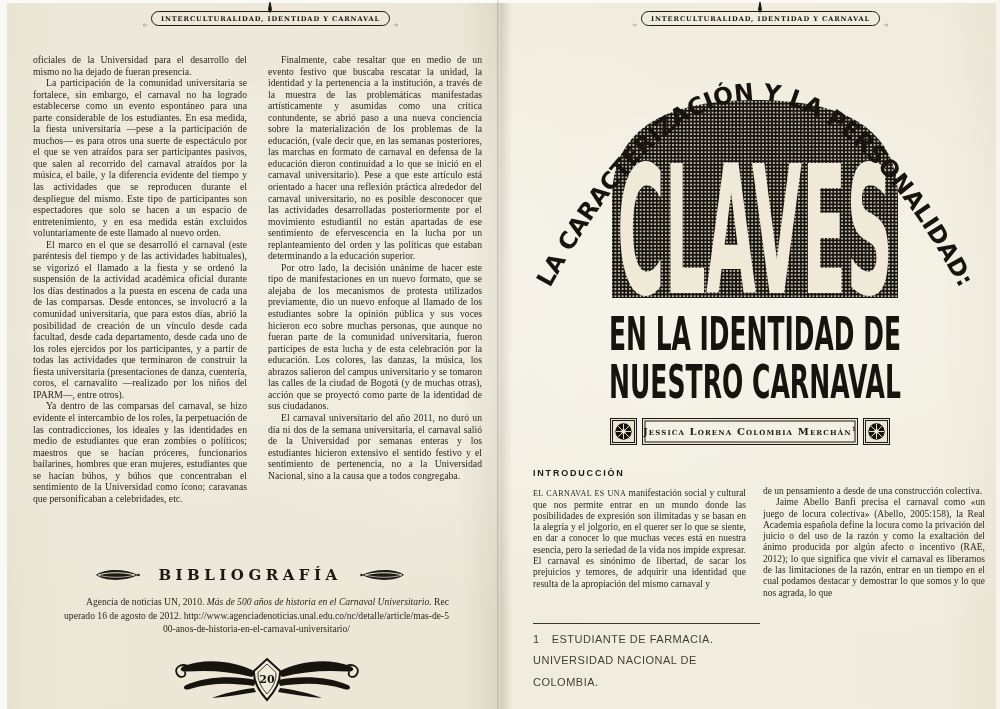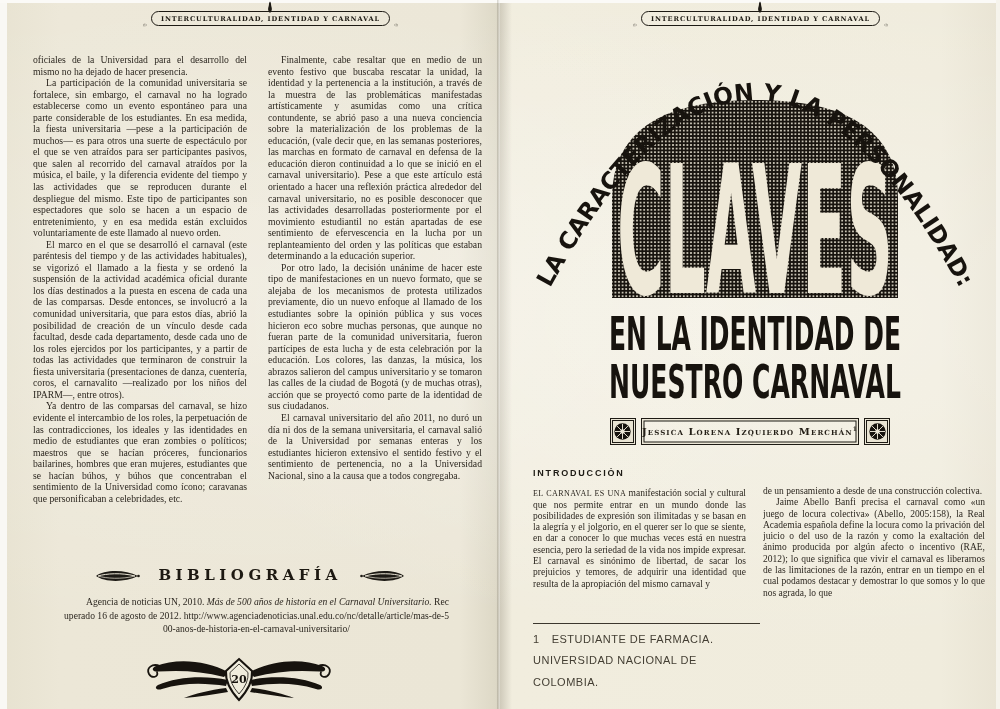--- a/index.html
+++ b/index.html
@@ -31,21 +31,21 @@
   .col p{margin:0;}
   .col p.ind{text-indent:13px;}
   .left-col{font-size:9.7px;line-height:11.55px;}
   .right-col{font-size:9.5px;line-height:11.3px;}
   .run-italic{font-style:italic;}
   .run-lead{text-transform:uppercase;font-size:85%;letter-spacing:.4px;}
   .run-sup{vertical-align:super;font-size:60%;}
 
   
   .bib{position:absolute;left:30px;top:566px;width:440px;}
-  .bib-head-row{display:flex;align-items:flex-end;justify-content:center;gap:18px;}
+  .bib-head-row{display:flex;align-items:center;justify-content:center;gap:18px;}
   .bib-heading{font-family:"DejaVu Serif",serif;font-weight:bold;font-size:15px;
     letter-spacing:4.5px;color:#1d1912;white-space:nowrap;}
   .bib-entry{margin-top:11px;padding:0 20px 0 33px;text-indent:22px;
     font-size:9.6px;line-height:13.5px;text-align:center;color:#2c2720;word-break:break-all;}
 
   
   .intro-head{font-family:Liberation Sans, sans-serif;font-weight:bold;
     font-size:9px;letter-spacing:1.8px;color:#1d1a14;margin:0 0 9px 0;}
   .footnote{position:absolute;left:533px;top:623px;width:227px;border-top:1.2px solid #3c372d;
     padding-top:5px;font-family:"Liberation Sans","DejaVu Sans",sans-serif;
@@ -92,21 +92,21 @@
     <svg width="28" height="28" viewBox="0 0 30 30" style="transform:scaleX(-1);">
       <g fill="none" stroke="#1d1a14" stroke-width="1.6" stroke-linecap="round">
         <path d="M29,15 C17,3 5,5 3,11 C2,16 8,19 11,15 C13,12 10,9 7,11"></path>
         <path d="M29,15 C17,27 5,25 3,19"></path>
       </g>
       <circle cx="6" cy="23" r="1.4" fill="#1d1a14"></circle>
     </svg>
   </div>
 
   <div class="col left-col" style="left:33px;top:54px;width:214px;height:508px;">
-      <p><span>oficiales de la Universidad para el desarrollo del mismo no ha dejado de hacer presencia.</span></p>
+      <p><span>oficiales de la Universidad para el desarrollo del mismo no ha dejado de fueran presencia.</span></p>
       <p class="ind"><span>La participación de la comunidad universitaria se fortalece, sin embargo, el carnaval no ha logrado establecerse como un evento espontáneo para una parte considerable de los estudiantes. En esa medida, la fiesta universitaria —pese a la participación de muchos— es para otros una suerte de espectáculo por el que se ven atraídos para ser participantes pasivos, que salen al recorrido del carnaval atraídos por la música, el baile, y la diferencia evidente del tiempo y las actividades que se reproducen durante el despliegue del mismo. Este tipo de participantes son espectadores que solo se hacen a un espacio de entretenimiento, y en esa medida están excluidos voluntariamente de este llamado al nuevo orden.</span></p>
       <p class="ind"><span>El marco en el que se desarrolló el carnaval (este paréntesis del tiempo y de las actividades habituales), se vigorizó el llamado a la fiesta y se ordenó la suspensión de la actividad académica oficial durante los días destinados a la puesta en escena de cada una de las comparsas. Desde entonces, se involucró a la comunidad universitaria, que para estos días, abrió la posibilidad de creación de un vínculo desde cada facultad, desde cada departamento, desde cada uno de los roles ejercidos por los participantes, y a partir de todas las actividades que terminaron de construir la fiesta universitaria (presentaciones de danza, cuentería, coros, el carnavalito —realizado por los niños del IPARM—, entre otros).</span></p>
       <p class="ind"><span>Ya dentro de las comparsas del carnaval, se hizo evidente el intercambio de los roles, la perpetuación de las contradicciones, los ideales y las identidades en medio de estudiantes que eran zombies o políticos; maestros que se hacían próceres, funcionarios bailarines, hombres que eran mujeres, estudiantes que se hacían búhos, y búhos que concentraban el sentimiento de la Universidad como ícono; caravanas que personificaban a celebridades, etc.</span></p>
     </div>
   <div class="col left-col" style="left:268px;top:54px;width:214px;height:508px;">
       <p class="ind"><span>Finalmente, cabe resaltar que en medio de un evento festivo que buscaba rescatar la unidad, la identidad y la pertenencia a la institución, a través de la muestra de las problemáticas manifestadas artísticamente y asumidas como una crítica contundente, se abrió paso a una nueva conciencia sobre la materialización de los problemas de la educación, (vale decir que, en las semanas posteriores, las marchas en formato de carnaval en defensa de la educación dieron continuidad a lo que se inició en el carnaval universitario). Pese a que este artículo está orientado a hacer una reflexión práctica alrededor del carnaval universitario, no es posible desconocer que las actividades desarrolladas posteriormente por el movimiento estudiantil no están apartadas de ese sentimiento de efervescencia en la lucha por un replanteamiento del orden y las políticas que estaban determinando a la educación superior.</span></p>
       <p class="ind"><span>Por otro lado, la decisión unánime de hacer este tipo de manifestaciones en un nuevo formato, que se alejaba de los mecanismos de protesta utilizados previamente, dio un nuevo enfoque al llamado de los estudiantes sobre la opinión pública y sus voces hicieron eco sobre muchas personas, que aunque no fueran parte de la comunidad universitaria, fueron partícipes de esta lucha y de esta celebración por la educación. Los colores, las danzas, la música, los abrazos salieron del campus universitario y se tomaron las calles de la ciudad de Bogotá (y de muchas otras), acción que se proyectó como parte de la identidad de sus ciudadanos.</span></p>
       <p class="ind"><span>El carnaval universitario del año 2011, no duró un día ni dos de la semana universitaria, el carnaval salió de la Universidad por semanas enteras y los estudiantes hicieron extensivo el sentido festivo y el sentimiento de pertenencia, no a la Universidad Nacional, sino a la causa que a todos congregaba.</span></p>
     </div>
 
@@ -122,21 +122,21 @@
       <svg width="46" height="16" viewBox="0 0 46 16" style="transform:scaleX(-1);">
         <path d="M44,8 C30,1 10,2 2,8 C10,14 30,15 44,8 Z" fill="#1d1a14"></path>
         <path d="M41,8 C28,4.5 12,5.5 4,8" stroke="#ece7d7" stroke-width="1" fill="none"></path>
         <path d="M41,8 C28,11.5 12,10.5 4,8" stroke="#ece7d7" stroke-width=".7" fill="none"></path>
         <circle cx="44.5" cy="8" r="1.3" fill="#1d1a14"></circle>
       </svg>
     </div>
     <div class="bib-entry"><span>Agencia de noticias UN, 2010. </span><span class="run-italic">Más de 500 años de historia en el Carnaval Universitario.</span><span> Recuperado 16 de agosto de 2012. http://www.agenciadenoticias.unal.edu.co/nc/detalle/article/mas-de-500-anos-de-historia-en-el-carnaval-universitario/</span></div>
   </div>
 
-  <div class="pgorn" style="left:144px;top:656px;">
+  <div class="pgorn" style="left:172px;top:656px;">
     <svg width="190" height="48" viewBox="0 0 190 48">
       <g id="wingA" fill="#17130e">
         <path d="M84,16 C62,4 32,2 12,10 C7,12 8,16 14,15.5 C36,14 58,15 80,21 Z"></path>
         <path d="M84,24 C60,19 32,21 14,29 C10,31 12,35 18,33 C40,26 62,27 82,30 Z"></path>
         <path d="M82,32 C66,34 50,38 40,42 C54,41 70,38 84,36 Z"></path>
       </g>
       <path d="M16,10 C8,7 2,12 5,18 C8,23 15,21 13,16" fill="none" stroke="#17130e" stroke-width="1.8" stroke-linecap="round"></path>
       <g transform="translate(190,0) scale(-1,1)">
         <g fill="#17130e">
           <path d="M84,16 C62,4 32,2 12,10 C7,12 8,16 14,15.5 C36,14 58,15 80,21 Z"></path>
@@ -205,21 +205,21 @@
     <div class="rosette">
       <svg width="19" height="19" viewBox="0 0 20 20">
         <circle cx="10" cy="10" r="8.6" fill="#17130e"></circle>
         <g stroke="#ece7d7" stroke-width="1">
           <path d="M10,2 V18 M2,10 H18 M4.3,4.3 L15.7,15.7 M15.7,4.3 L4.3,15.7"></path>
         </g>
         <circle cx="10" cy="10" r="2.4" fill="#ece7d7"></circle>
       </svg>
     </div>
     <div class="author-box">
-      <span class="wrap"><span>Jessica Lorena Izquierdo Merchán</span><span class="run-sup">1</span></span>
+      <span class="wrap"><span>Jessica Lorena Colombia Merchán</span><span class="run-sup">1</span></span>
     </div>
     <div class="rosette">
       <svg width="19" height="19" viewBox="0 0 20 20">
         <circle cx="10" cy="10" r="8.6" fill="#17130e"></circle>
         <g stroke="#ece7d7" stroke-width="1">
           <path d="M10,2 V18 M2,10 H18 M4.3,4.3 L15.7,15.7 M15.7,4.3 L4.3,15.7"></path>
         </g>
         <circle cx="10" cy="10" r="2.4" fill="#ece7d7"></circle>
       </svg>
     </div>

